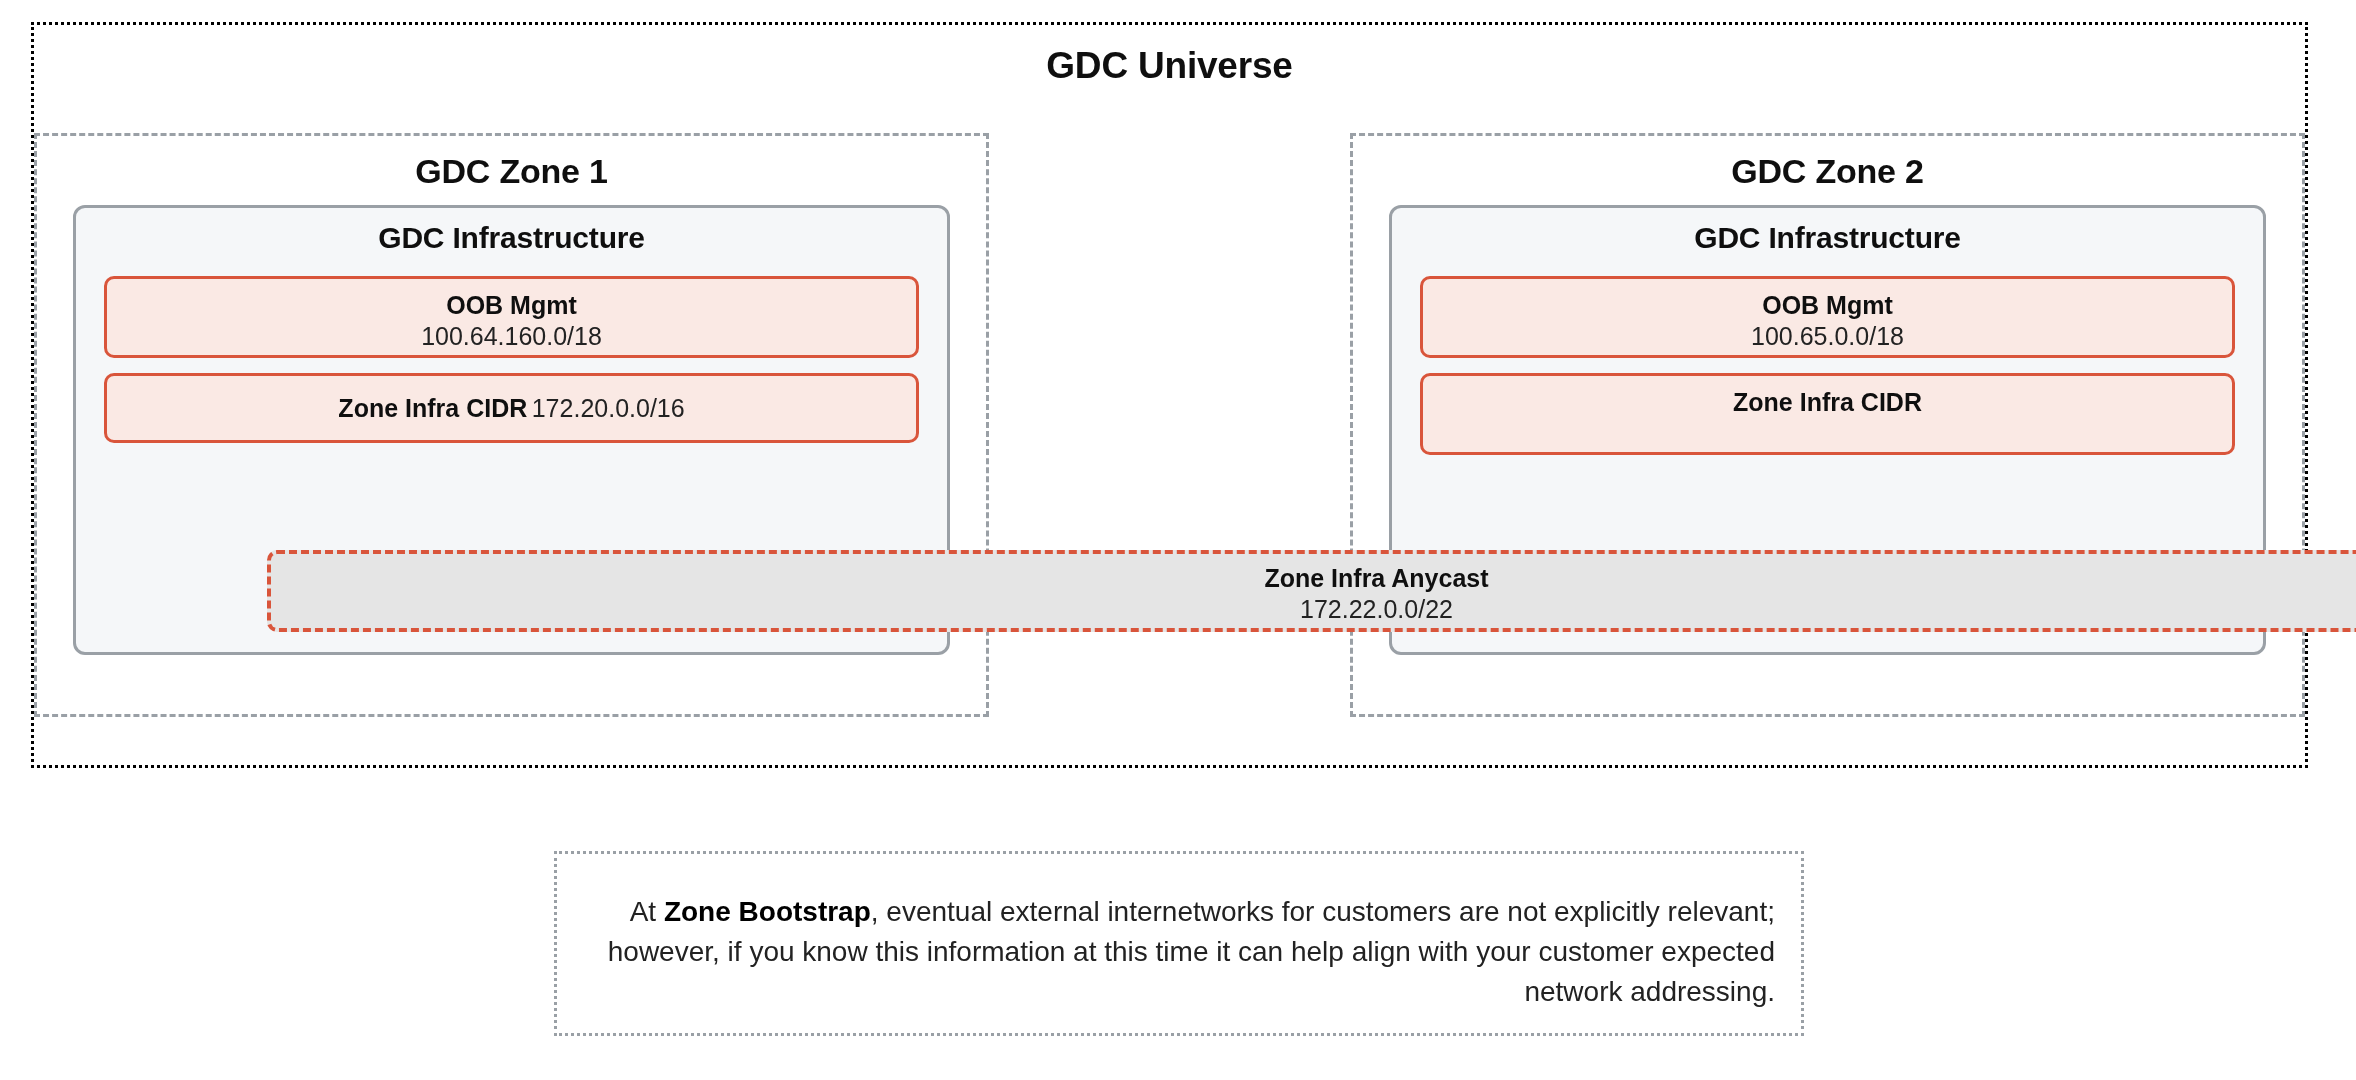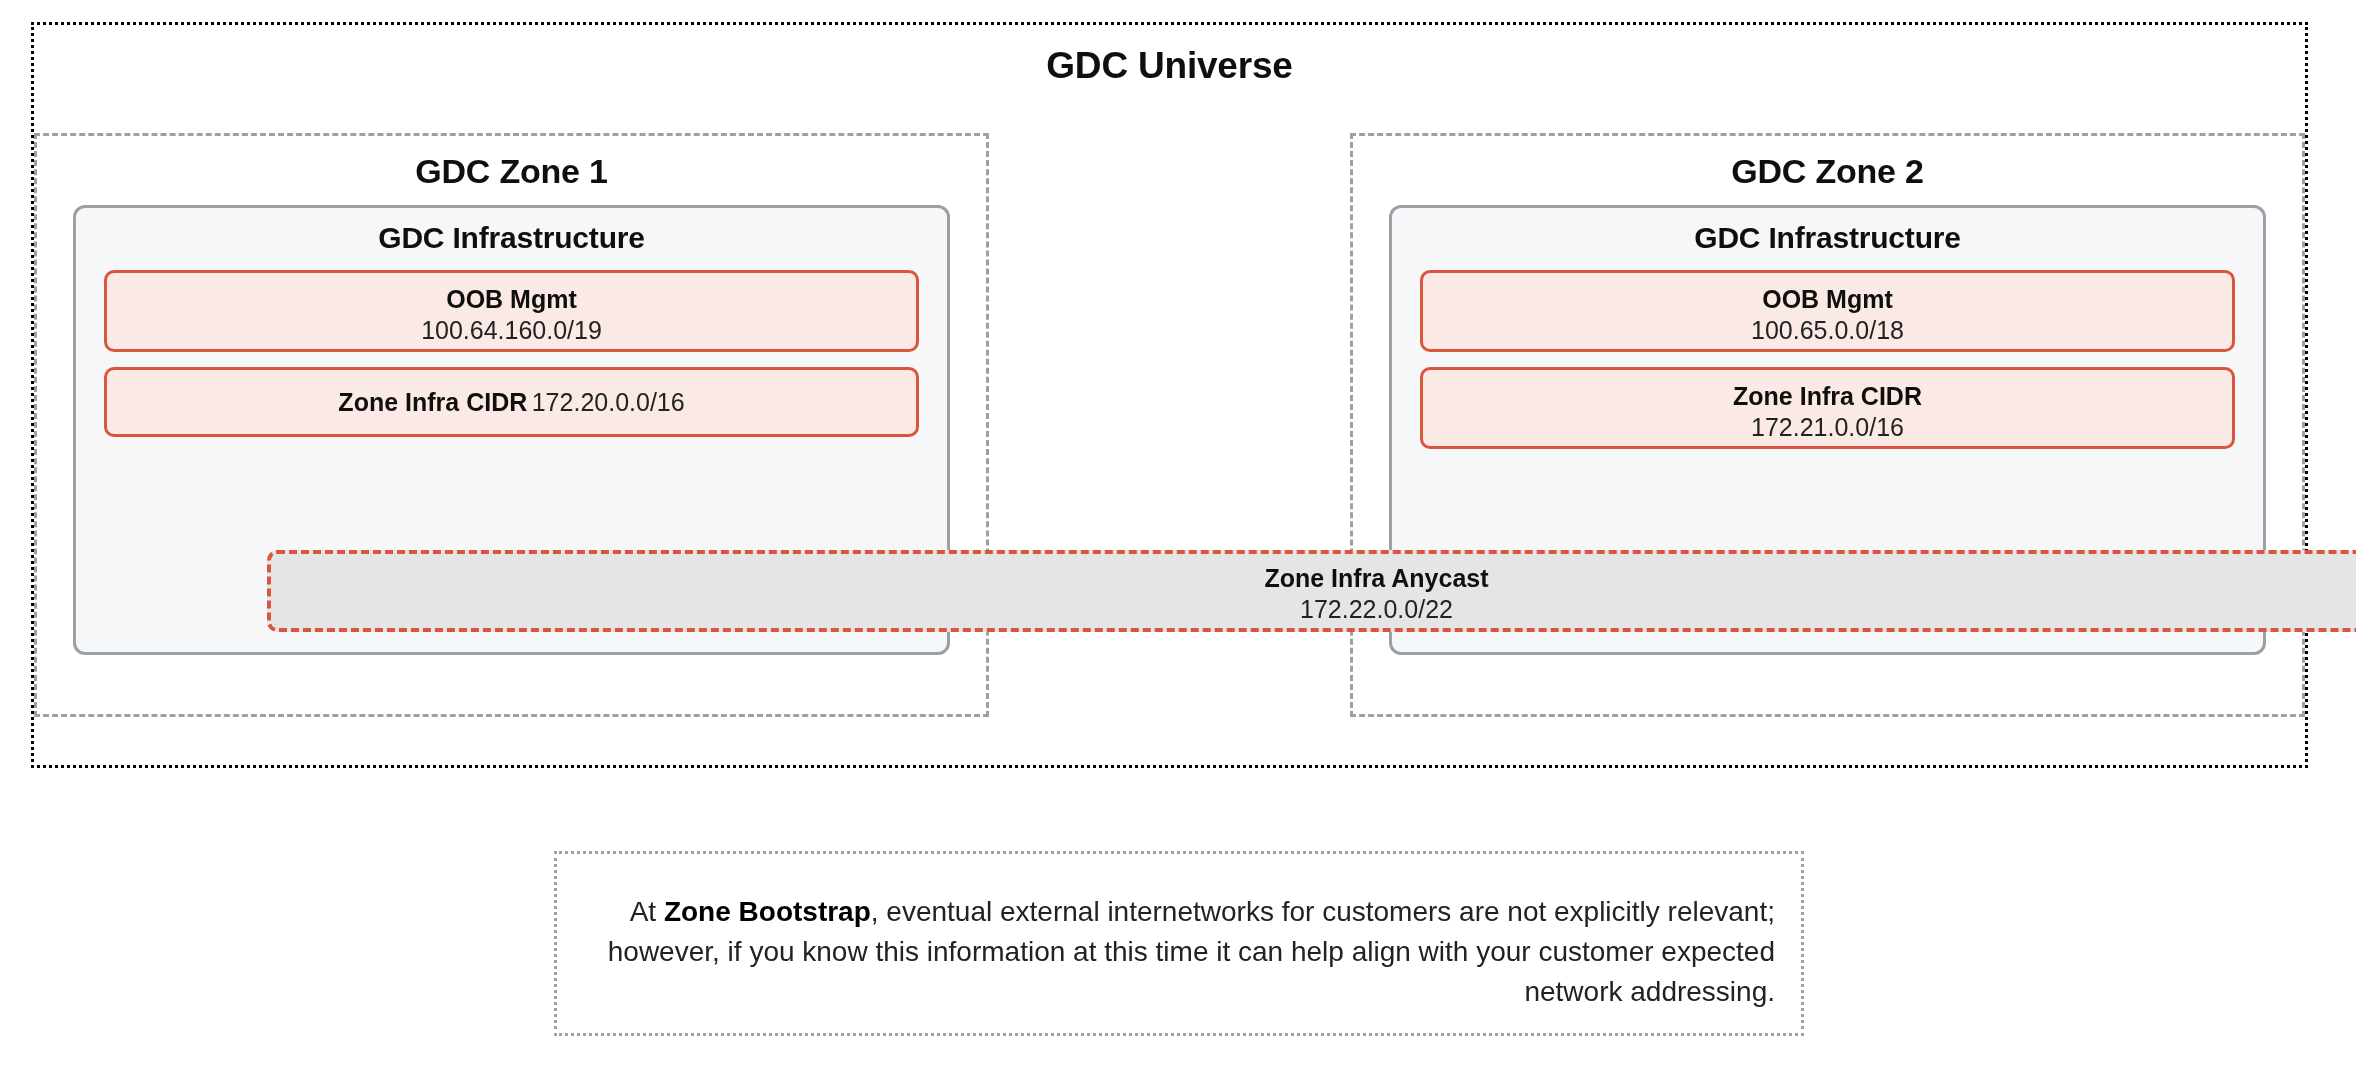--- a/index.html
+++ b/index.html
@@ -82,21 +82,21 @@
     background: #f5f7f9;
     padding: 12px 28px 0 28px;
   }
 
   .infra-title {
     text-align: center;
     font-size: 30px;
     font-weight: bold;
     color: #0f0f0f;
     letter-spacing: -0.2px;
-    margin-bottom: 14px;
+    margin-bottom: 20px;
     line-height: 1.2;
   }
 
   
   .cidr-box {
     box-sizing: border-box;
     width: 100%;
     border: 3px solid #d9553b;
     border-radius: 10px;
     background: #fae9e4;
@@ -198,21 +198,21 @@
   <div class="zones-row">
 
     <div class="zone">
       <div class="zone-title">GDC Zone 1</div>
 
       <div class="infra">
         <div class="infra-title">GDC Infrastructure</div>
 
         <div class="cidr-box oob cidr-stacked">
           <span class="cidr-label">OOB Mgmt</span>
-          <span class="cidr-value">100.64.160.0/19</span>
+          <span class="cidr-value">100.64.160.0/18</span>
         </div>
 
         <div class="cidr-box short cidr-inline">
           <span class="cidr-label">Zone Infra CIDR</span>
           <span class="cidr-value">172.20.0.0/16</span>
         </div>
       </div>
     </div>
 
     <div class="zone">
@@ -221,21 +221,20 @@
       <div class="infra">
         <div class="infra-title">GDC Infrastructure</div>
 
         <div class="cidr-box oob cidr-stacked">
           <span class="cidr-label">OOB Mgmt</span>
           <span class="cidr-value">100.65.0.0/18</span>
         </div>
 
         <div class="cidr-box tall cidr-stacked">
           <span class="cidr-label">Zone Infra CIDR</span>
-          <span class="cidr-value">172.21.0.0/16</span>
         </div>
       </div>
     </div>
 
   </div>
 
   <div class="anycast">
     <span class="cidr-label">Zone Infra Anycast</span>
     <span class="cidr-value">172.22.0.0/22</span>
   </div>

